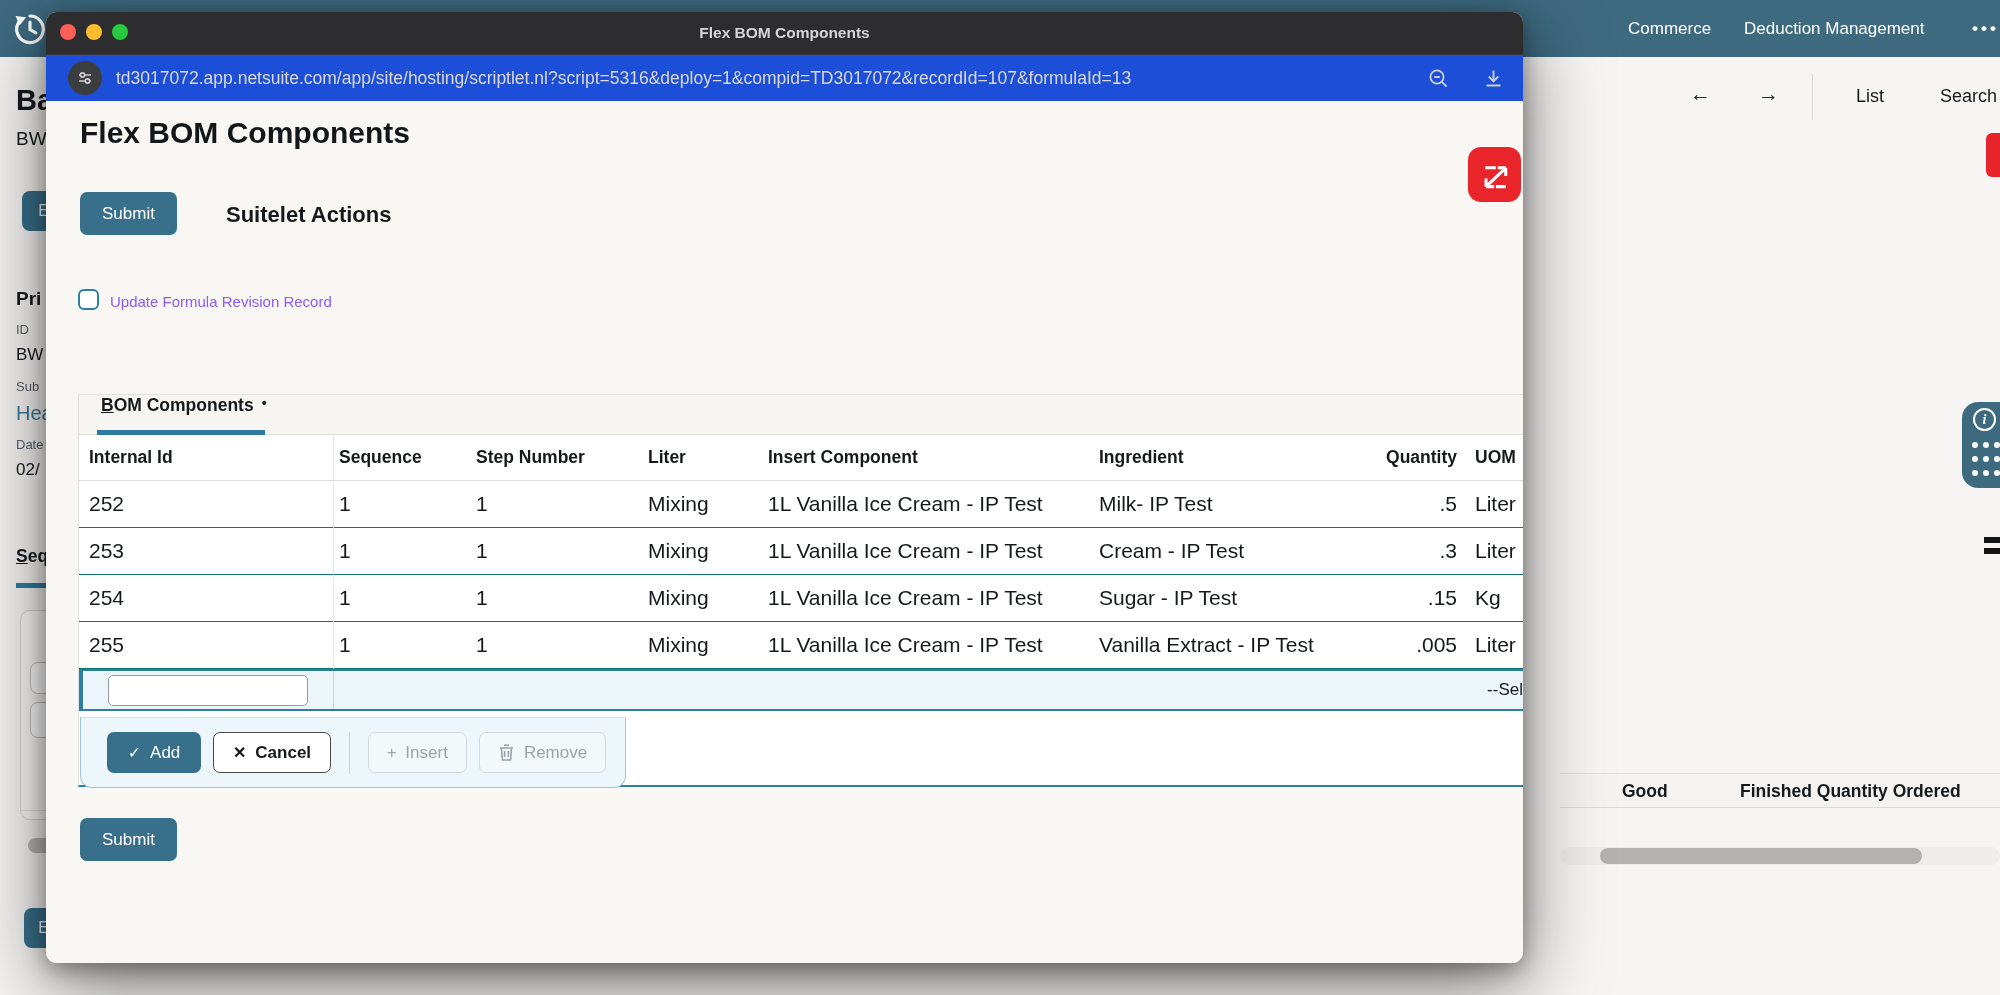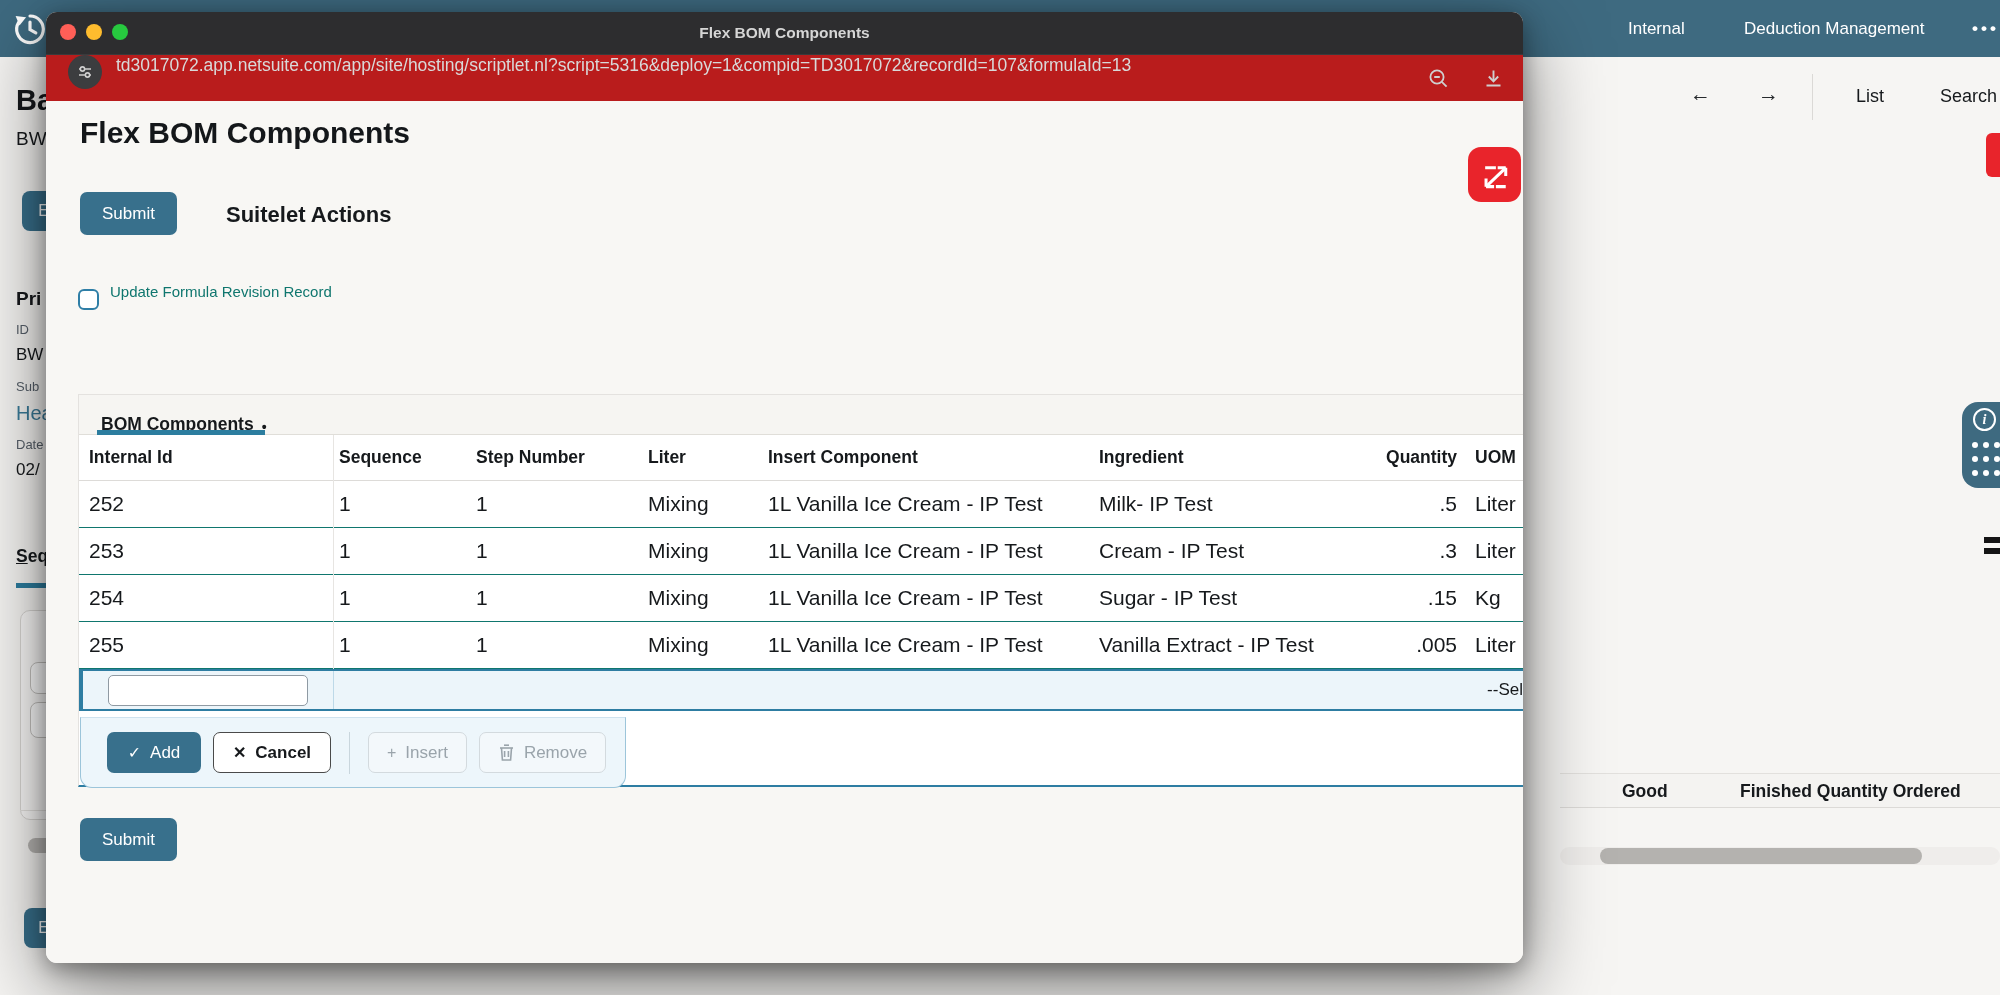--- a/index.html
+++ b/index.html
@@ -62,43 +62,43 @@
   
   .popup{position:absolute;left:46px;top:12px;width:1477px;height:951px;border-radius:11px;overflow:hidden;
          background:#f8f7f4;display:flex;flex-direction:column;
          box-shadow:0 24px 80px rgba(0,0,0,.5),0 6px 22px rgba(0,0,0,.35)}
   .titlebar{flex:none;height:42px;background:#2d2d2f;position:relative}
   .lights{position:absolute;left:14px;top:12px;display:flex;gap:10px}
   .light{width:16px;height:16px;border-radius:50%}
   .light-red{background:#ff5f57}.light-yellow{background:#febc2e}.light-green{background:#27c93f}
   .win-title{position:absolute;inset:0;display:flex;align-items:center;justify-content:center;
              color:#d6d6d6;font-size:15.5px;font-weight:700}
-  .urlbar{flex:none;height:47px;background:#b91c1c;border-top:1px solid #3a3a3c;
-          display:flex;position:relative}
+  .urlbar{flex:none;height:47px;background:#1d4ed8;border-top:1px solid #3a3a3c;
+          display:flex;align-items:center;position:relative}
   .site-pill{margin-left:22px;width:34px;height:34px;border-radius:50%;background:#3c3d3f;
              display:flex;align-items:center;justify-content:center;flex:none}
   .url-text{margin-left:14px;color:#d9d9d9;font-size:17.5px;white-space:nowrap;overflow:hidden}
   .url-actions{position:absolute;right:18px;top:0;height:47px;display:flex;align-items:center;gap:32px}
 
   .pageview{flex:1;position:relative;background:#f8f7f4;overflow:hidden}
   .h1{position:absolute;left:34px;top:15px;font-size:30px;font-weight:700;color:#14171a}
   .btn-primary{position:absolute;left:34px;width:97px;height:43px;background:#38708c;color:#fff;
                font-family:inherit;font-size:17px;border:none;border-radius:7px;cursor:pointer}
   .btn-top{top:91px}.btn-bottom{top:717px}
   .suitelet{position:absolute;left:180px;top:101px;font-size:22px;font-weight:700;cursor:pointer}
   .cb{position:absolute;left:32px;top:188px;width:21px;height:21px;border:2.5px solid #2e7ea6;border-radius:6px;background:#fff;cursor:pointer}
-  .cb-label{position:absolute;left:64px;top:182px;font-size:15px;color:#0f766e}
+  .cb-label{position:absolute;left:64px;top:192px;font-size:15px;color:#8b5cf6}
 
   .zwidget{position:absolute;right:2px;top:46px;width:53px;height:55px;background:#e9242b;border-radius:13px;
            display:flex;align-items:center;justify-content:center;cursor:pointer}
 
   .card{position:absolute;left:32px;top:293px;width:1514px;height:393px;background:#fff;
         border:1px solid #e4e2df;border-bottom:2px solid #2e7da2}
   .tabstrip{height:40px;background:#f6f5f2;border-bottom:1px solid #e0ded9;position:relative}
-  .tab{position:absolute;left:22px;top:0;height:40px;display:flex;align-items:flex-end;gap:8px;
+  .tab{position:absolute;left:22px;top:0;height:40px;display:flex;align-items:flex-start;gap:8px;
        font-size:17.5px;font-weight:700;cursor:pointer}
   .tab-label{display:inline-block}
   .tab-label::first-letter{text-decoration:underline}
   .tab-bullet{font-size:14px}
   .tab-underline{position:absolute;left:18px;top:35px;width:168px;height:5px;background:#2c7d9f}
 
   .grid8{display:grid;grid-template-columns:254px 137px 172px 120px 331px 166px 200px 134px;align-items:center}
   .thead{height:46px;border-bottom:1px solid #dddbd8;font-size:17.5px;font-weight:700}
   .t-row{height:47px;border-bottom:1px solid #0f766e;font-size:21px}
   .c{padding-left:6px;white-space:nowrap}
@@ -129,21 +129,21 @@
 <body>
 
 <div id="screen">
 
   <div class="bg-topbar">
     <svg class="history-icon" viewBox="0 0 26 26">
       <path d="M13 3.6 A9.6 9.6 0 1 1 4.8 8.2" fill="none" stroke="#fff" stroke-width="2.3" stroke-linecap="round"></path>
       <polygon points="2.6,3.6 10.2,4.6 5.4,10.4" fill="#fff"></polygon>
       <path d="M13 8 v5.4 l4.2 2.4" fill="none" stroke="#fff" stroke-width="2.3" stroke-linecap="round"></path>
     </svg>
-    <span class="nav-item nav-commerce">Internal</span>
+    <span class="nav-item nav-commerce">Commerce</span>
     <span class="nav-item nav-deduction">Deduction Management</span>
     <span class="nav-item nav-more">•••</span>
   </div>
 
   <span class="tb-arrow tb-back">←</span>
   <span class="tb-arrow tb-fwd">→</span>
   <div class="tb-div"></div>
   <span class="tb-text tb-list">List</span>
   <span class="tb-text tb-search">Search</span>
   <div class="red-notch"></div>

